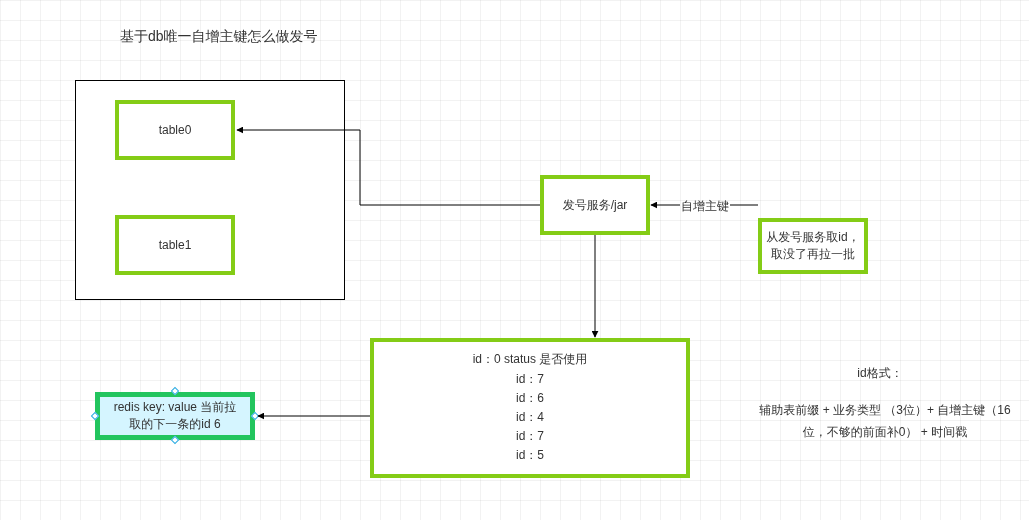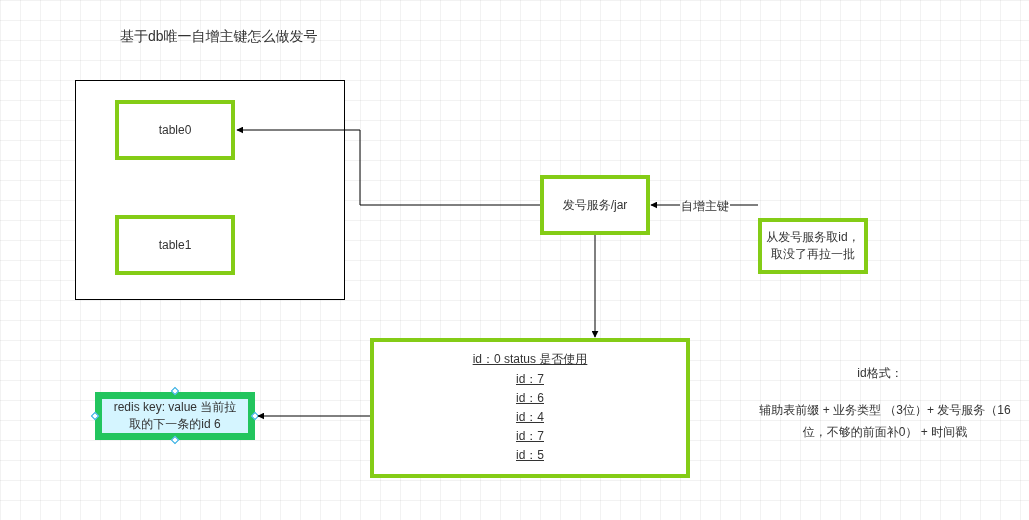--- a/index.html
+++ b/index.html
@@ -40,21 +40,21 @@
     box-sizing: border-box;
   }
   .plain {
     position: absolute;
     border: none;
     background: transparent;
     text-align: center;
   }
   .redis {
     background: #d5f5ff;
-    border: 7px solid #22c55e;
+    border: 5px solid #22c55e;
     position: absolute;
     box-sizing: border-box;
     display: flex;
     align-items: center;
     justify-content: center;
     text-align: center;
     padding: 4px 8px;
   }
   .handle {
     position: absolute;
@@ -67,21 +67,20 @@
   }
   svg.edges {
     position: absolute;
     inset: 0;
     width: 1029px;
     height: 520px;
     overflow: visible;
   }
   .list-block {
     line-height: 1.6;
-    text-decoration: underline;
   }
   .title-text {
     font-size: 14px;
   }
 </style>
 </head>
 <body>
 
 <div class="grid"></div>
 
@@ -119,21 +118,21 @@
 <div class="redis" style="left:95px; top:392px; width:160px; height:48px;">
   <span>redis  key: value 当前拉取的下一条的id  6</span>
 </div>
 
 <div class="handle" style="left:172px; top:388px;"></div>
 <div class="handle" style="left:172px; top:437px;"></div>
 <div class="handle" style="left:92px;  top:413px;"></div>
 <div class="handle" style="left:252px; top:413px;"></div>
 
 <div class="plain" style="left:770px; top:365px; width:220px;">id格式：</div>
-<div class="plain" style="left:750px; top:400px; width:270px; line-height:1.8;">辅助表前缀 + 业务类型 （3位）+ 发号服务（16位，不够的前面补0） + 时间戳</div>
+<div class="plain" style="left:750px; top:400px; width:270px; line-height:1.8;">辅助表前缀 + 业务类型 （3位）+ 自增主键（16位，不够的前面补0） + 时间戳</div>
 
 <svg class="edges">
   <defs>
     <marker id="arrow" viewBox="0 0 10 10" refX="9" refY="5" markerWidth="7" markerHeight="7" orient="auto-start-reverse">
       <path d="M 0 0 L 10 5 L 0 10 z" fill="#000"></path>
     </marker>
   </defs>
 
   <line x1="758" y1="205" x2="730" y2="205" stroke="#000" stroke-width="1"></line>
   <line x1="680" y1="205" x2="651" y2="205" stroke="#000" stroke-width="1" marker-end="url(#arrow)"></line>

